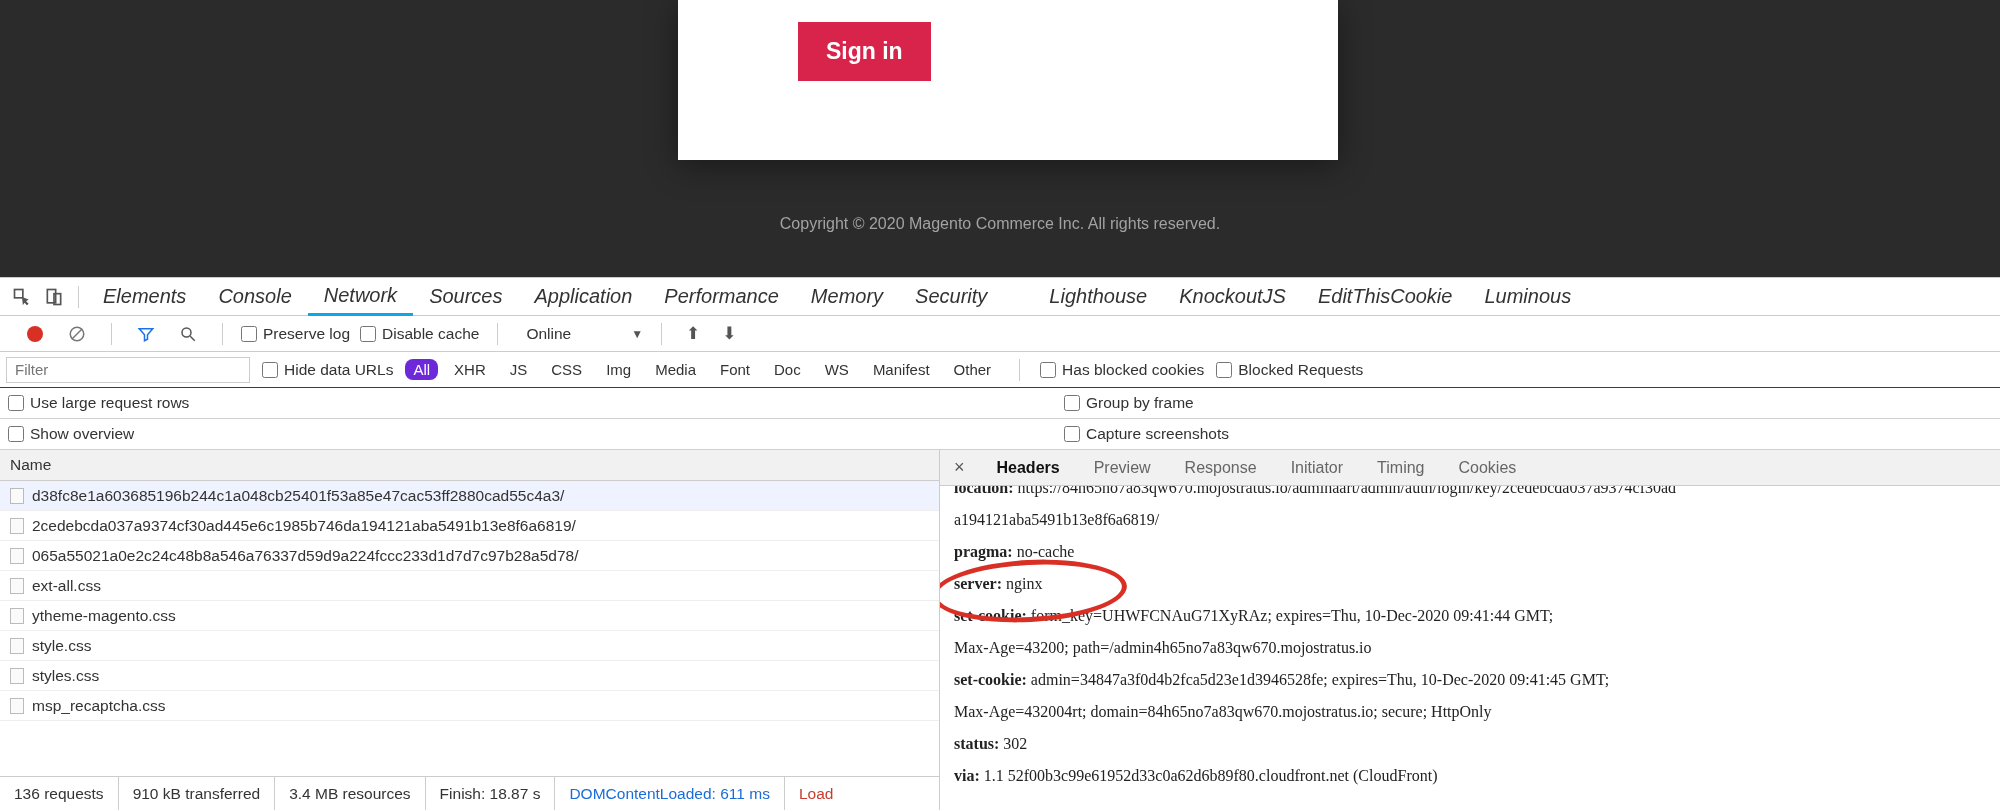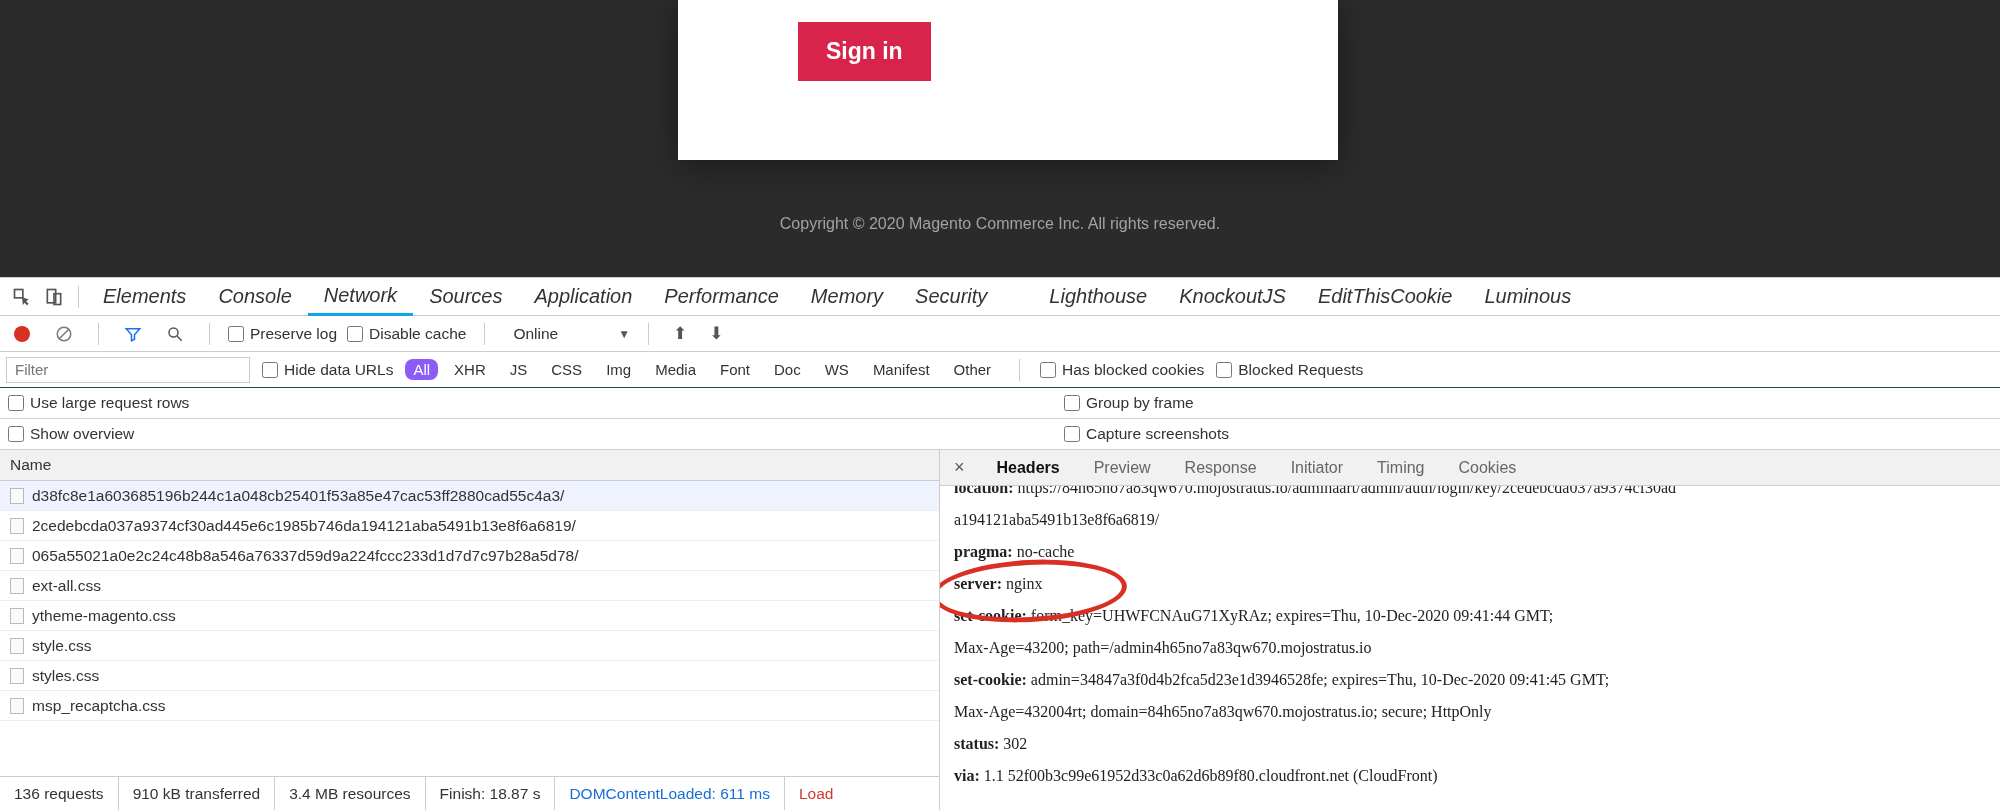--- a/index.html
+++ b/index.html
@@ -7,33 +7,33 @@
   .page-top { height: 277px; background: #2b2b2b; position: relative; }
   .sign-card { position: absolute; top: 0; left: 50%; transform: translateX(-50%); width: 660px; height: 160px; background: #fff; box-shadow: 0 6px 30px rgba(0,0,0,.4); margin-left: 8px; }
   .signin-btn { position: absolute; top: 22px; left: 120px; background: #d8234a; color: #fff; font-size: 23px; font-weight: 600; padding: 16px 28px; border: none; cursor: pointer; }
   .copyright { position: absolute; bottom: 44px; left: 0; right: 0; text-align: center; color: #a2a2a2; font-size: 16px; }
   .devtools { height: 533px; display: flex; flex-direction: column; border-top: 1px solid #ccc; }
   .tabs-row { display: flex; align-items: center; height: 38px; border-bottom: 1px solid #ccc; padding: 0 6px; gap: 0; }
   .icon-btn { width: 32px; height: 32px; display: flex; align-items: center; justify-content: center; cursor: pointer; color: #555; }
   .tabs-sep { width: 1px; height: 22px; background: #ccc; margin: 0 8px; }
   .tab { padding: 0 16px; height: 38px; display: flex; align-items: center; font-size: 20px; color: #333; cursor: pointer; white-space: nowrap; font-style: italic; }
   .tab.active { border-bottom: 3px solid #0ea5e9; color: #333; font-weight: 500; }
-  .toolbar-row { display: flex; align-items: center; height: 36px; border-bottom: 1px solid #ccc; padding: 0 6px; gap: 10px; }
+  .toolbar-row { display: flex; align-items: center; height: 36px; border-bottom: 1px solid #ccc; padding: 0 19px; gap: 10px; }
   .red-dot { width: 16px; height: 16px; border-radius: 50%; background: #d93025; margin: 0 6px; }
   .stop-icon svg { width: 18px; height: 18px; }
   .filter-icon { color: #1a73e8; }
   .chk { display: flex; align-items: center; gap: 6px; font-size: 15.5px; color: #333; }
   .chk input { width: 16px; height: 16px; }
   .online-sel { display: flex; align-items: center; gap: 60px; font-size: 15.5px; margin-left: 10px; }
   .caret-down { font-size: 12px; color: #555; }
   .arrow-up, .arrow-down { font-size: 17px; color: #555; padding: 0 6px; cursor: pointer; }
   .filter-row { display: flex; align-items: center; height: 36px; border-bottom: 1px solid #14532d; padding: 0 6px; gap: 12px; }
   .filter-input { width: 244px; height: 26px; border: 1px solid #ccc; padding: 0 8px; font-size: 15px; color: #888; }
   .pill { padding: 2px 8px; border-radius: 8px; font-size: 15px; cursor: pointer; color: #333; }
-  .pill.active { background: #8b5cf6; color: #fff; }
+  .pill.active { background: #6d28d9; color: #fff; }
   .dual-row { display: flex; border-bottom: 1px solid #d0d0d0; }
   .dual-cell { flex: 1; display: flex; align-items: center; padding: 6px 8px; }
   .content-row { flex: 1; display: flex; min-height: 0; }
   .left-pane { width: 940px; border-right: 1px solid #ccc; display: flex; flex-direction: column; }
   .col-header { background: #f1f1f1; border-bottom: 1px solid #ccc; padding: 6px 10px; font-size: 15.5px; color: #333; }
   .req-list { flex: 1; overflow: hidden; }
   .req-item { display: flex; align-items: center; height: 30px; padding: 0 10px; gap: 8px; font-size: 15.5px; color: #333; cursor: pointer; border-bottom: 1px solid #eee; }
   .req-item.sel { background: #eef3ff; }
   .doc-ic { width: 14px; height: 16px; border: 1px solid #bbb; background: #fafafa; flex-shrink: 0; }
   .status-row { border-top: 1px solid #ccc; height: 34px; display: flex; align-items: center; font-size: 15.5px; }

